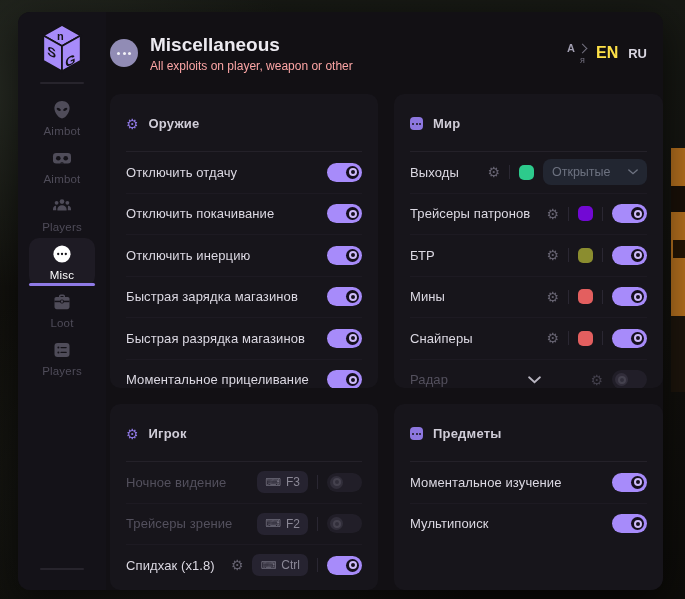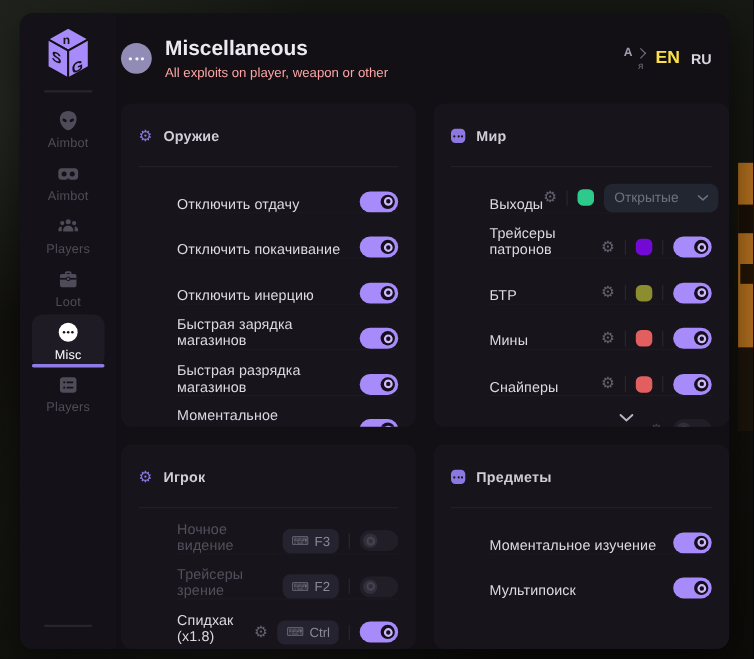--- a/index.html
+++ b/index.html
@@ -57,21 +57,21 @@
   .card{background:#17151b;border-radius:10px;padding:0 16px;overflow:hidden;box-sizing:border-box;}
   .card.top{height:294px;flex-shrink:0;}
   .card.bottom{flex:1;}
   .card-head{height:43px;display:flex;align-items:center;gap:10px;padding-top:8px;}
   .sec-gear{font-family:"DejaVu Sans",sans-serif;font-size:14px;color:#8d77e0;line-height:1;}
   .sec-dots{width:13px;height:13px;border-radius:4px;background:#8d77e0;display:flex;align-items:center;justify-content:center;gap:1.5px;}
   .sec-dots i{width:2px;height:2px;border-radius:50%;background:#17151b;display:block;}
   .sec-title{font-size:13px;font-weight:bold;color:#d0cdd8;letter-spacing:.2px;}
   .card-divider{height:1px;background:#242129;margin-top:6px;}
 
-  .row{height:40.5px;display:flex;align-items:flex-end;position:relative;margin-left:35px;}
+  .row{height:40.5px;display:flex;align-items:center;position:relative;}
   .row:not(:last-child){border-bottom:1px solid #1d1a22;}
   .r-label{font-size:13px;color:#dcd9e3;letter-spacing:.1px;}
   .row.dim .r-label{color:#53505d;}
   .controls{margin-left:auto;display:flex;align-items:center;gap:9px;}
   .gear{font-family:"DejaVu Sans",sans-serif;font-size:14px;color:#656270;line-height:1;cursor:pointer;}
   .row.dim .gear{color:#413e4a;}
   .sep{width:1px;height:14px;background:#2a2732;}
   .swatch{width:15px;height:15px;border-radius:5px;cursor:pointer;}
   .hotkey{height:22px;background:#262330;border-radius:7px;display:flex;align-items:center;gap:5px;
     padding:0 8px;color:#8b8896;font-size:12px;cursor:pointer;}
@@ -141,40 +141,40 @@
                 <circle cx="4.6" cy="6.8" r="1.9" fill="currentColor"></circle>
                 <circle cx="15.4" cy="6.8" r="1.9" fill="currentColor"></circle>
                 <circle cx="10" cy="5.6" r="2.3" fill="currentColor"></circle>
                 <path d="M10 9.2c-2.6 0-4.6 1.7-4.6 4.1v1.2h9.2v-1.2c0-2.4-2-4.1-4.6-4.1z" fill="currentColor"></path>
                 <path d="M4 9.8C2.2 9.9 1 11.2 1 13v1.3h3.2z" fill="currentColor"></path>
                 <path d="M16 9.8c1.8.1 3 1.4 3 3.2v1.3h-3.2z" fill="currentColor"></path>
               </svg>
             </span>
             <span class="s-lbl">Players</span>
           </div>
-          <div class="side-item">
-            <span class="s-ico">
-              <svg viewBox="0 0 20 20">
-                <path d="M7 5V4.2C7 3.3 7.8 2.5 8.7 2.5h2.6c.9 0 1.7.8 1.7 1.7V5h2.8c1 0 1.7.8 1.7 1.7V15c0 1.2-1 2.2-2.2 2.2H4.7c-1.2 0-2.2-1-2.2-2.2V6.7C2.5 5.8 3.2 5 4.2 5H7zm1.5 0h3v-.9h-3V5z" fill="currentColor"></path>
-                <rect x="2.5" y="8.7" width="15" height="1.5" fill="#141218"></rect>
-                <rect x="8.5" y="8" width="3" height="3" rx=".8" fill="currentColor" stroke="#141218" stroke-width=".9"></rect>
-              </svg>
-            </span>
-            <span class="s-lbl">Loot</span>
-          </div>
           <div class="side-item active">
             <span class="s-ico">
               <svg viewBox="0 0 20 20">
                 <circle cx="10" cy="10" r="8.6" fill="currentColor"></circle>
                 <circle cx="6.2" cy="10" r="1.15" fill="#141218"></circle>
                 <circle cx="10" cy="10" r="1.15" fill="#141218"></circle>
                 <circle cx="13.8" cy="10" r="1.15" fill="#141218"></circle>
               </svg>
             </span>
             <span class="s-lbl">Misc</span>
+          </div>
+          <div class="side-item">
+            <span class="s-ico">
+              <svg viewBox="0 0 20 20">
+                <path d="M7 5V4.2C7 3.3 7.8 2.5 8.7 2.5h2.6c.9 0 1.7.8 1.7 1.7V5h2.8c1 0 1.7.8 1.7 1.7V15c0 1.2-1 2.2-2.2 2.2H4.7c-1.2 0-2.2-1-2.2-2.2V6.7C2.5 5.8 3.2 5 4.2 5H7zm1.5 0h3v-.9h-3V5z" fill="currentColor"></path>
+                <rect x="2.5" y="8.7" width="15" height="1.5" fill="#141218"></rect>
+                <rect x="8.5" y="8" width="3" height="3" rx=".8" fill="currentColor" stroke="#141218" stroke-width=".9"></rect>
+              </svg>
+            </span>
+            <span class="s-lbl">Loot</span>
           </div>
           <div class="side-item">
             <span class="s-ico">
               <svg viewBox="0 0 20 20">
                 <rect x="2.5" y="3" width="15" height="14" rx="3" fill="currentColor"></rect>
                 <circle cx="6.4" cy="7.6" r="1" fill="#141218"></circle>
                 <rect x="8.4" y="6.9" width="6.4" height="1.4" rx=".7" fill="#141218"></rect>
                 <circle cx="6.4" cy="12.4" r="1" fill="#141218"></circle>
                 <rect x="8.4" y="11.7" width="6.4" height="1.4" rx=".7" fill="#141218"></rect>
               </svg>

